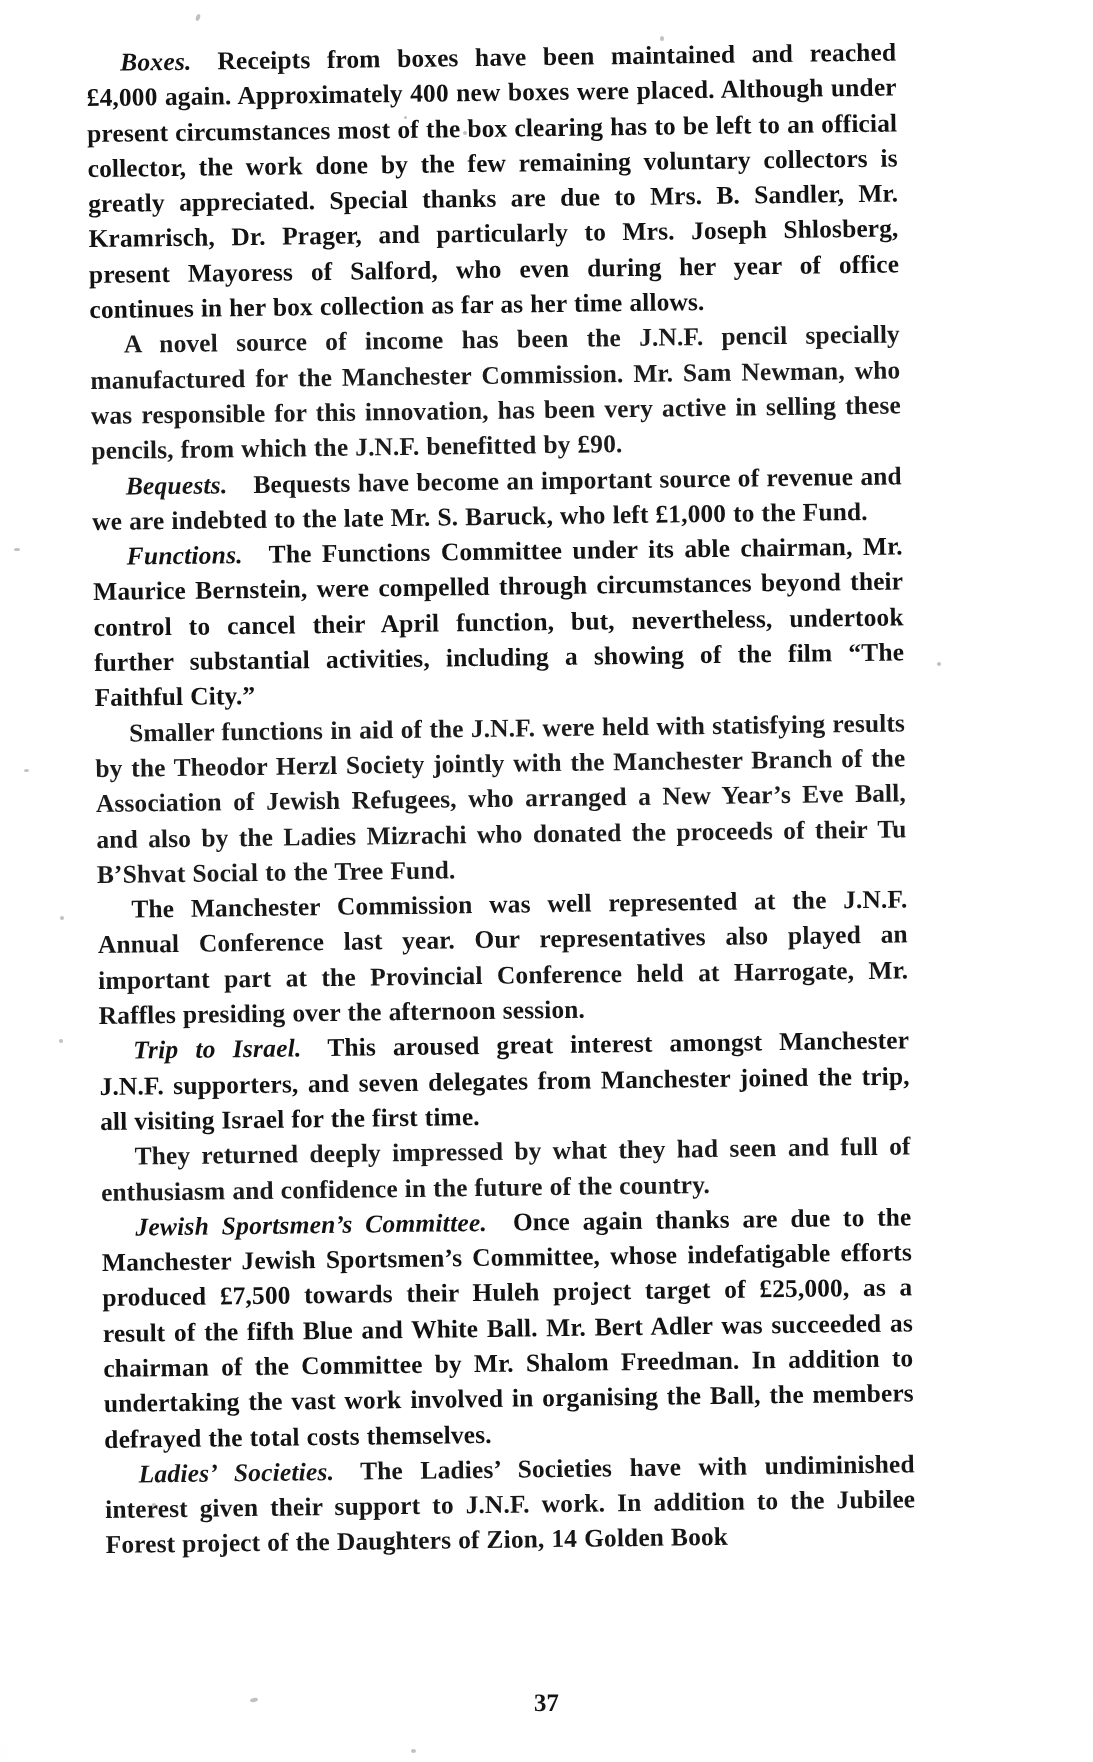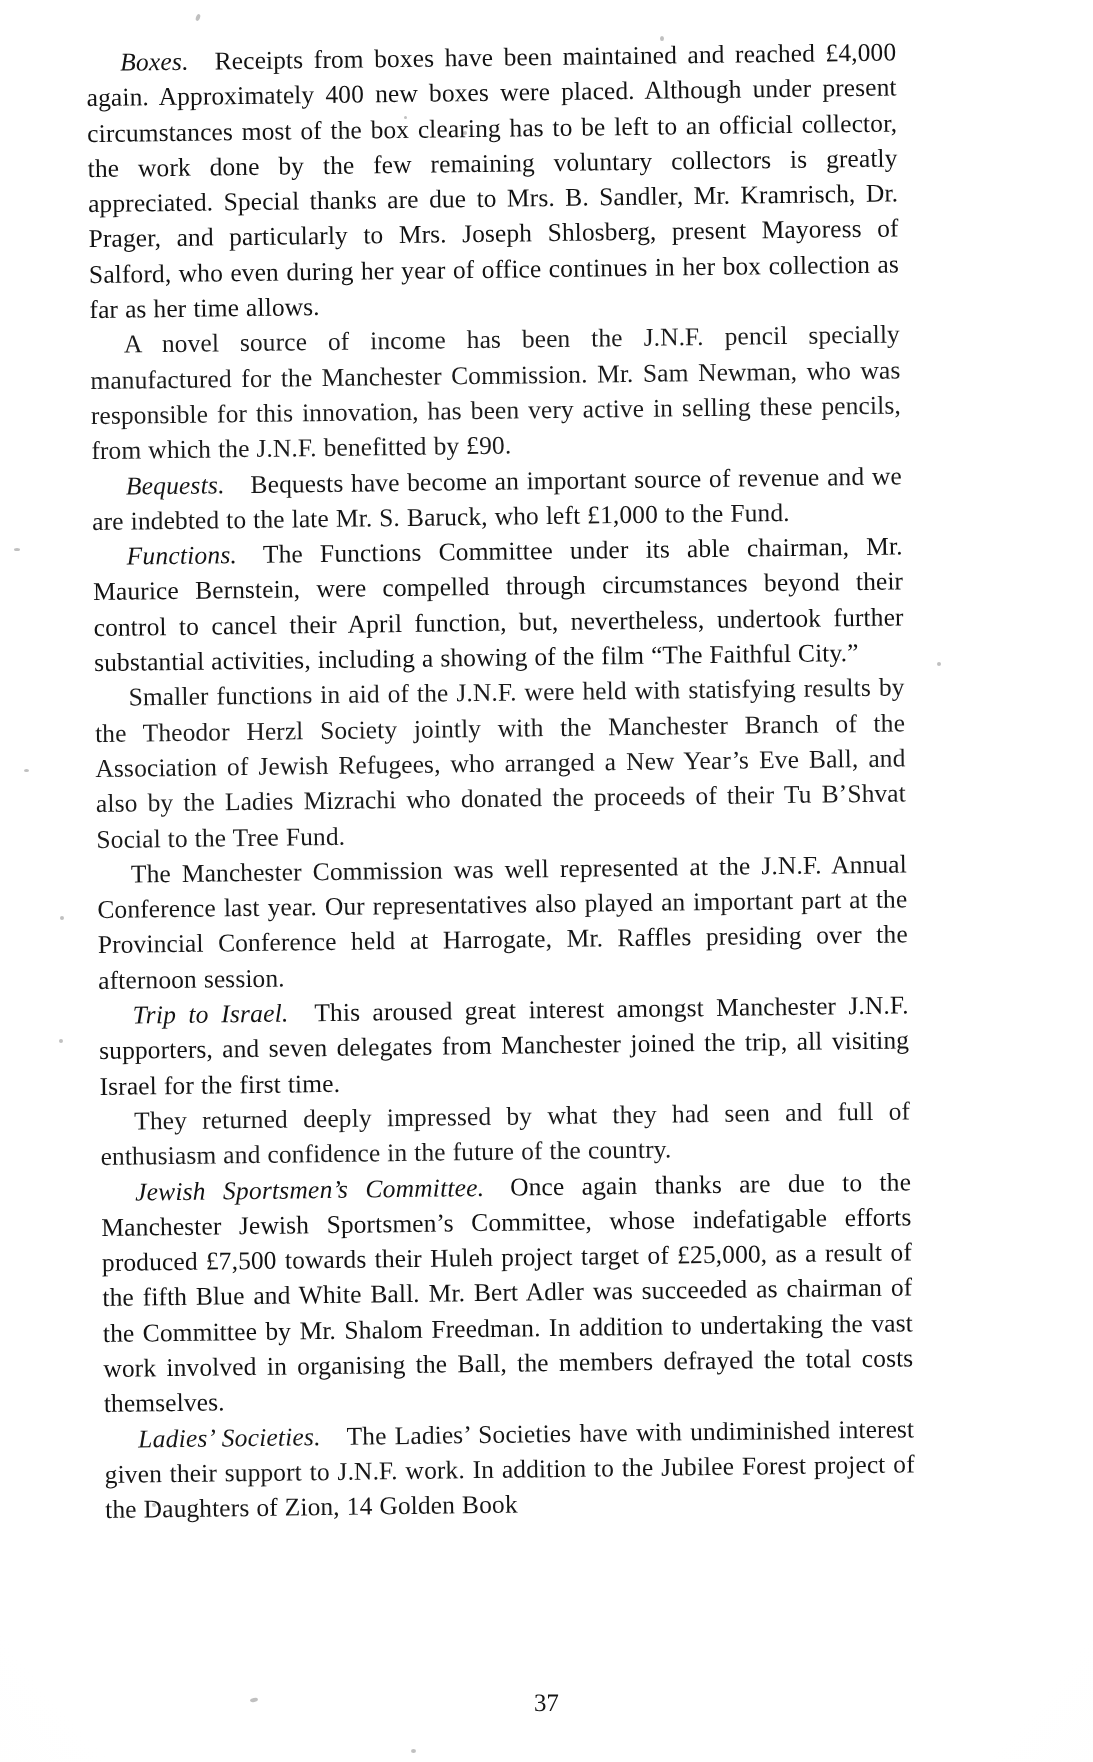--- a/index.html
+++ b/index.html
@@ -15,20 +15,21 @@
     font-family: "Liberation Serif", "DejaVu Serif", serif;
     color: #1a1a1a;
   }
 
   
   #scan-page {
     position: absolute;
     inset: 0;
     background:
       radial-gradient(ellipse 120% 110% at 50% 45%, #ffffff 60%, #fbfbfa 86%, #f4f3f1 100%);
+    font-weight: bold;
   }
 
   
   #text-block {
     position: absolute;
     left: 86px;
     top: 44px;
     width: 810px;
     transform: rotate(-0.75deg);
     transform-origin: 10% 0%;

